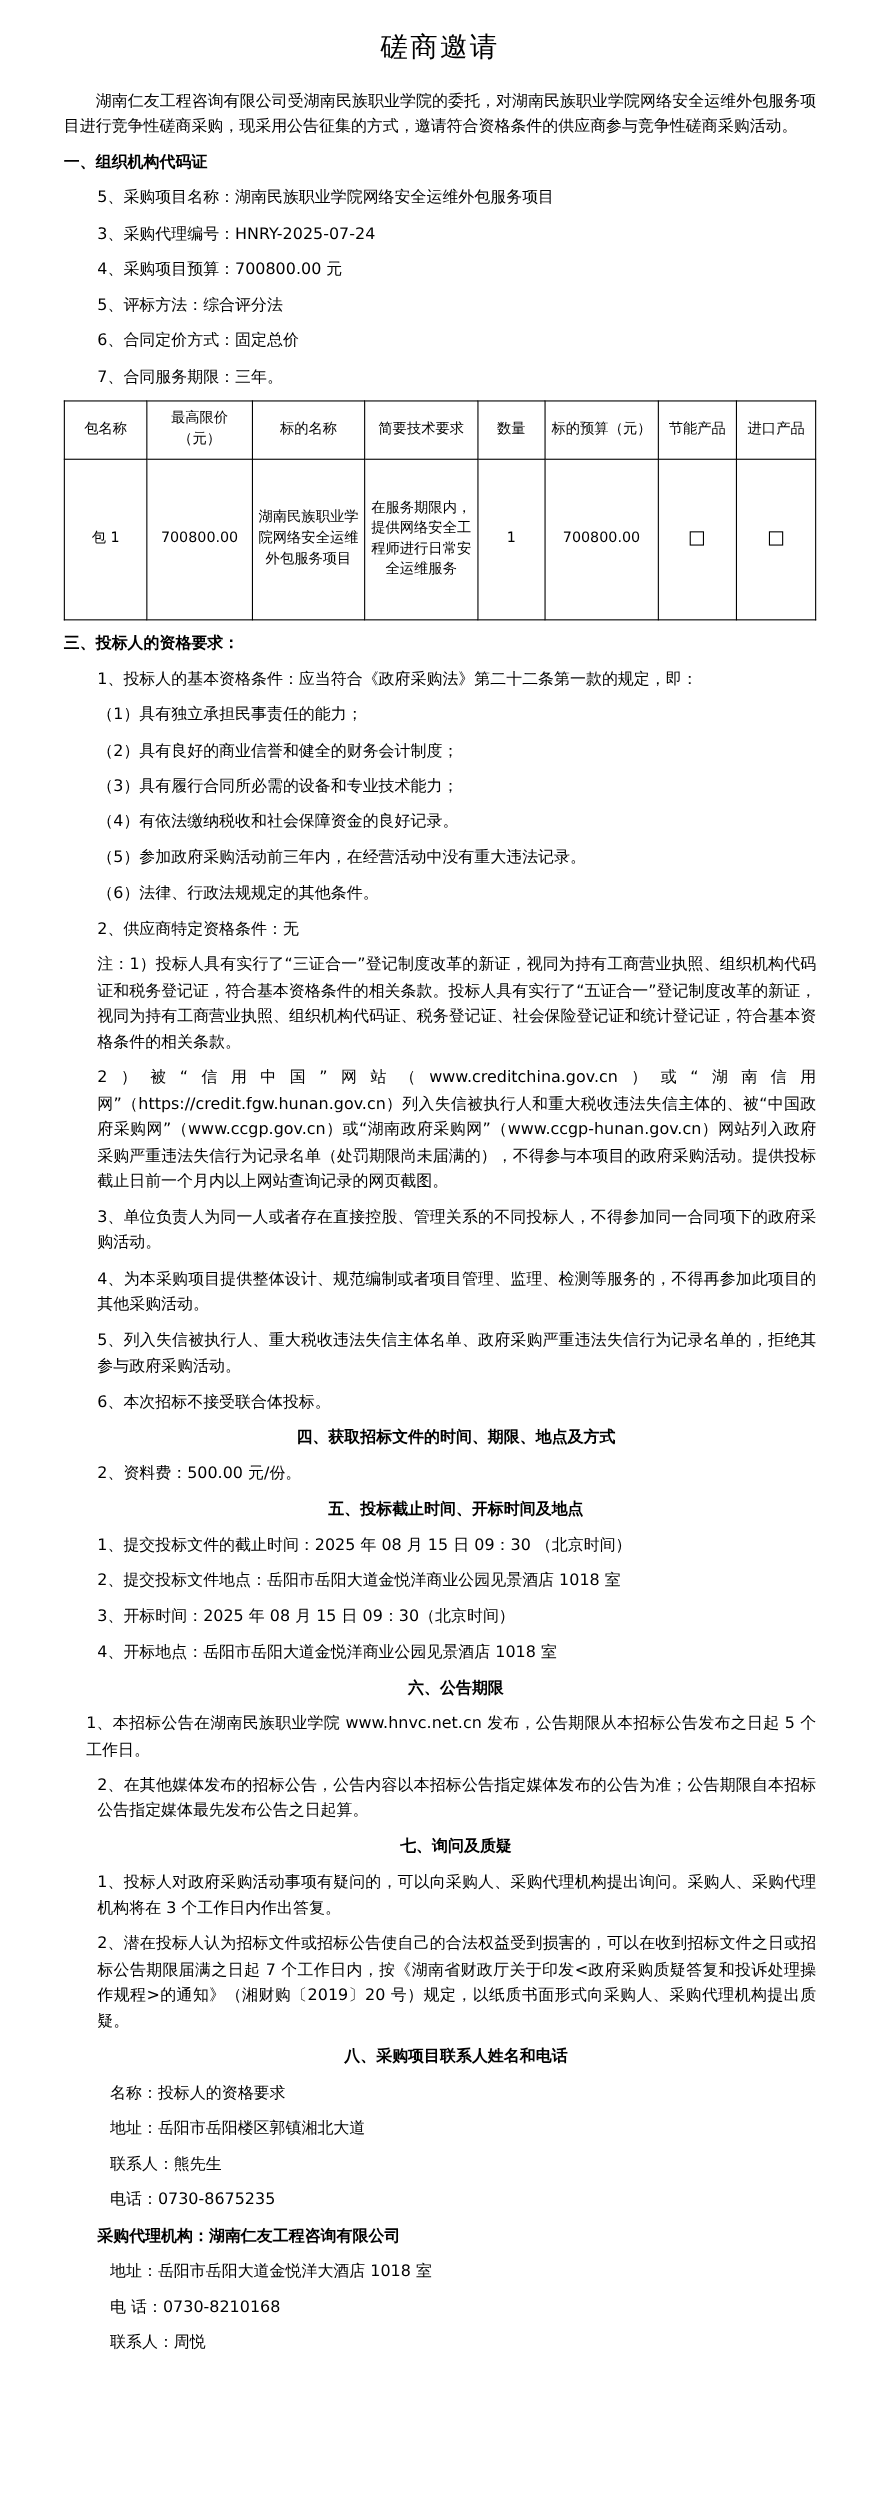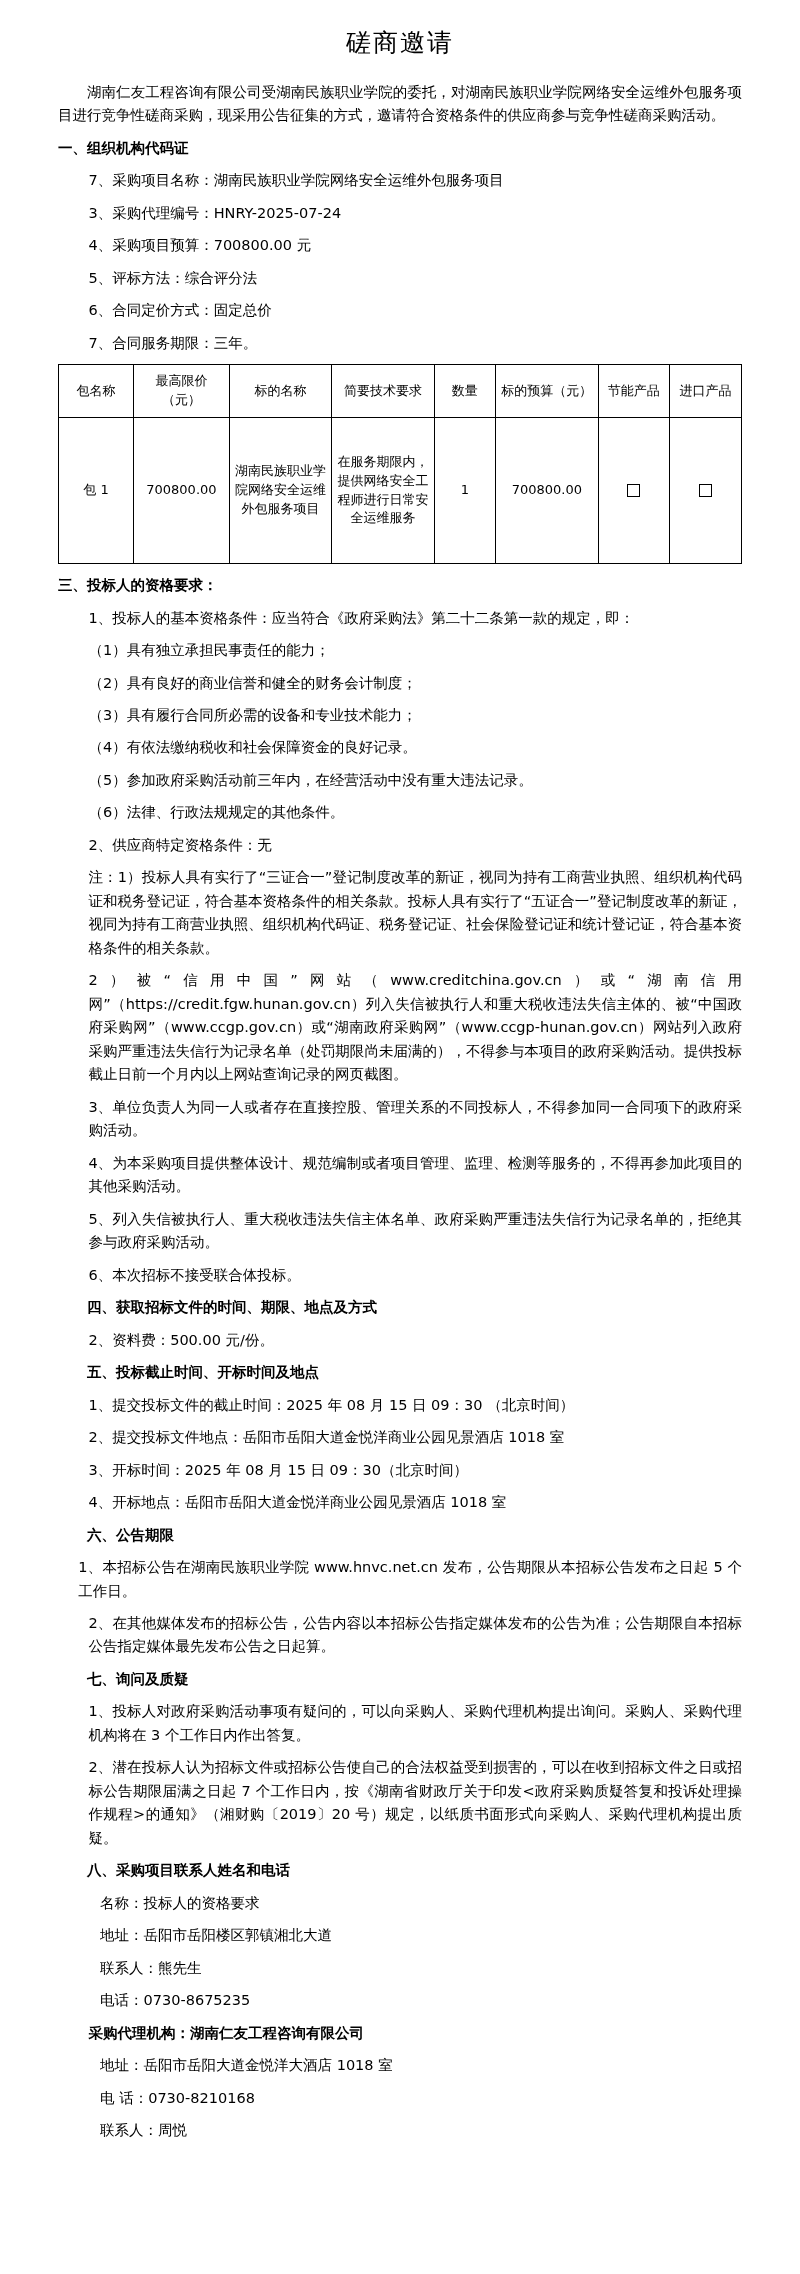--- a/index.html
+++ b/index.html
@@ -41,20 +41,21 @@
     margin: 2px 0 9px 0;
     font-size: 14.5px;
     line-height: 1.62;
   }
   .sec-head-indent {
     font-weight: bold;
     margin: 2px 0 9px 0;
     font-size: 14.5px;
     line-height: 1.62;
     text-indent: 2em;
+    text-align: center;
   }
   table.pkg {
     border-collapse: collapse;
     width: 100%;
     margin: 6px 0 10px 0;
     table-layout: fixed;
   }
   table.pkg th, table.pkg td {
     border: 1px solid #000;
     font-size: 13px;
@@ -80,21 +81,21 @@
 </head>
 <body>
 
 <div class="page">
 
   <div class="doc-title">磋商邀请</div>
 
   <p class="indent2">湖南仁友工程咨询有限公司受湖南民族职业学院的委托，对湖南民族职业学院网络安全运维外包服务项目进行竞争性磋商采购，现采用公告征集的方式，邀请符合资格条件的供应商参与竞争性磋商采购活动。</p>
 
   <div class="sec-head">一、组织机构代码证</div>
-  <p class="indent15">7、采购项目名称：湖南民族职业学院网络安全运维外包服务项目</p>
+  <p class="indent15">5、采购项目名称：湖南民族职业学院网络安全运维外包服务项目</p>
   <p class="indent15">3、采购代理编号：HNRY-2025-07-24</p>
   <p class="indent15">4、采购项目预算：700800.00 元</p>
   <p class="indent15">5、评标方法：综合评分法</p>
   <p class="indent15">6、合同定价方式：固定总价</p>
   <p class="indent15">7、合同服务期限：三年。</p>
 
 
   <table class="pkg">
     <colgroup>
       <col style="width:11%">

